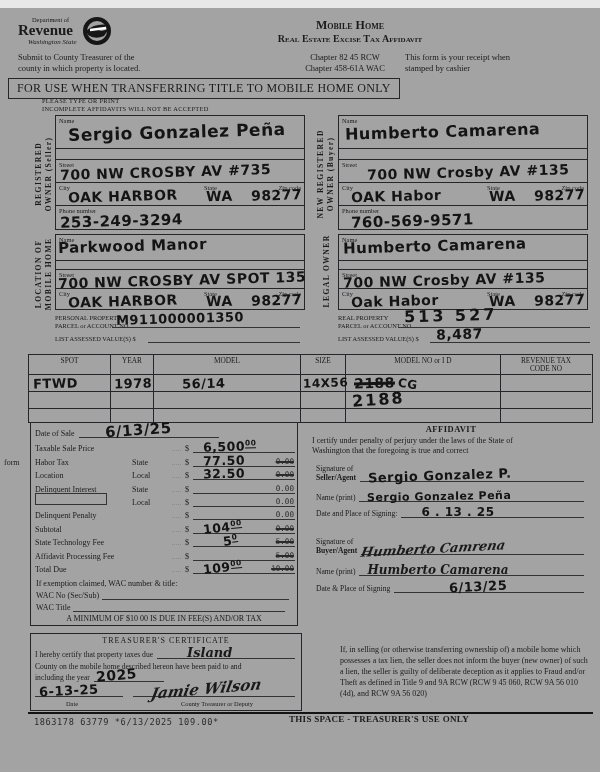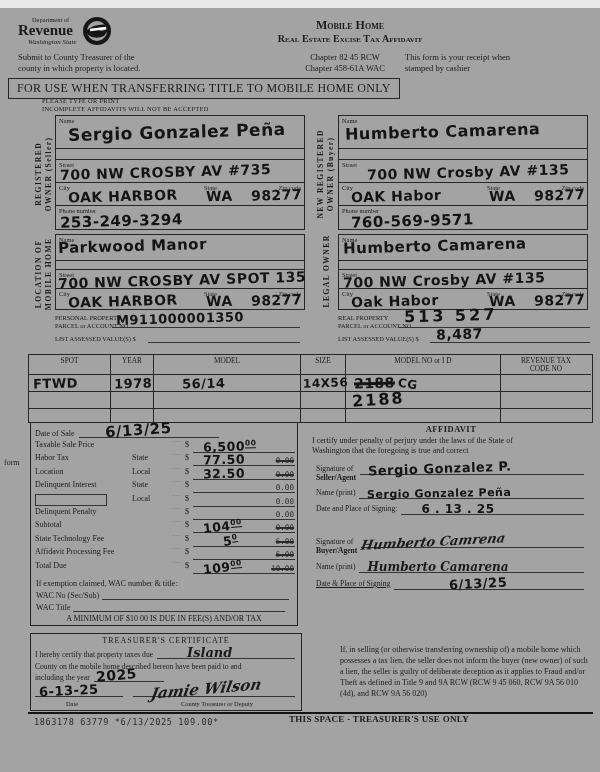--- a/index.html
+++ b/index.html
@@ -26,30 +26,30 @@
   
   .fv{position:absolute;left:12px;top:3px;}
   
   #vt{position:absolute;left:28px;top:346px;width:565px;border:1.5px solid #26262a;box-sizing:border-box;}
   #vt .trow{display:flex;}
   #vt .c{border-right:1px solid #26262a;border-bottom:1px solid #26262a;box-sizing:border-box;position:relative;overflow:visible;}
   #vt .c.lastc{border-right:none;}
   #vt .lastr .c{border-bottom:none;}
   .th{font-size:7.3px;text-align:center;line-height:1.15;padding-top:2px;}
   
-  .prow{display:flex;height:13.4px;font-size:8px;padding:0 2px 0 4px;}
+  .prow{display:flex;align-items:flex-end;height:13.4px;font-size:8px;padding:0 2px 0 4px;}
   .plab{width:97px;white-space:nowrap;}
   .psub{width:36px;white-space:nowrap;}
   .pdollar{width:8px;}
   .pline{width:102px;position:relative;border-bottom:1px solid #333;height:12px;}
   .phand{position:absolute;left:10px;bottom:-2px;font-size:12.5px;}
   .pprint{position:absolute;right:1px;bottom:0;}
   .cents{font-size:7.5px;vertical-align:super;border-bottom:1.4px solid #141414;line-height:1;}
   
-  .arow{position:absolute;left:4px;right:6px;display:flex;}
+  .arow{position:absolute;left:4px;right:6px;display:flex;align-items:flex-end;}
   .alab{font-size:7.6px;line-height:1.2;white-space:nowrap;}
   .sigline{flex:1;border-bottom:1px solid #333;position:relative;height:10px;margin-left:4px;}
   .sigline .hw,.sigline .cursive{position:absolute;left:8px;bottom:-2px;}
 </style>
 </head>
 <body>
 
 <div id="page">
 
   <div class="abs" style="left:18px;top:8px;">
@@ -430,21 +430,21 @@
       <span class="sigline">
           <span class="cursive" style="font-size:13px;transform:rotate(-3deg) skewX(-14deg);left:0;">Humberto Camrena</span>
         </span>
     </div>
     <div class="arow" style="top:138px;height:14px;">
       <span class="alab">Name (print)</span>
       <span class="sigline">
           <span class="cursive" style="font-size:12px;">Humberto Camarena</span>
         </span>
     </div>
-    <div class="arow" style="top:155px;height:14px;text-decoration:underline;">
+    <div class="arow" style="top:155px;height:14px;">
       <span class="alab">Date &amp; Place of Signing</span>
       <span class="sigline">
           <span class="hw" style="font-size:13px;left:55px;transform:rotate(-3deg);">6/13/25</span>
         </span>
     </div>
   </div>
 
   <div class="box" style="left:30px;top:625px;width:272px;height:78px;">
     <div class="ctr s8" style="letter-spacing:1px;margin-top:2px;">TREASURER'S CERTIFICATE</div>
     <div style="position:absolute;left:4px;right:6px;top:14px;display:flex;align-items:flex-end;font-size:7.6px;">

